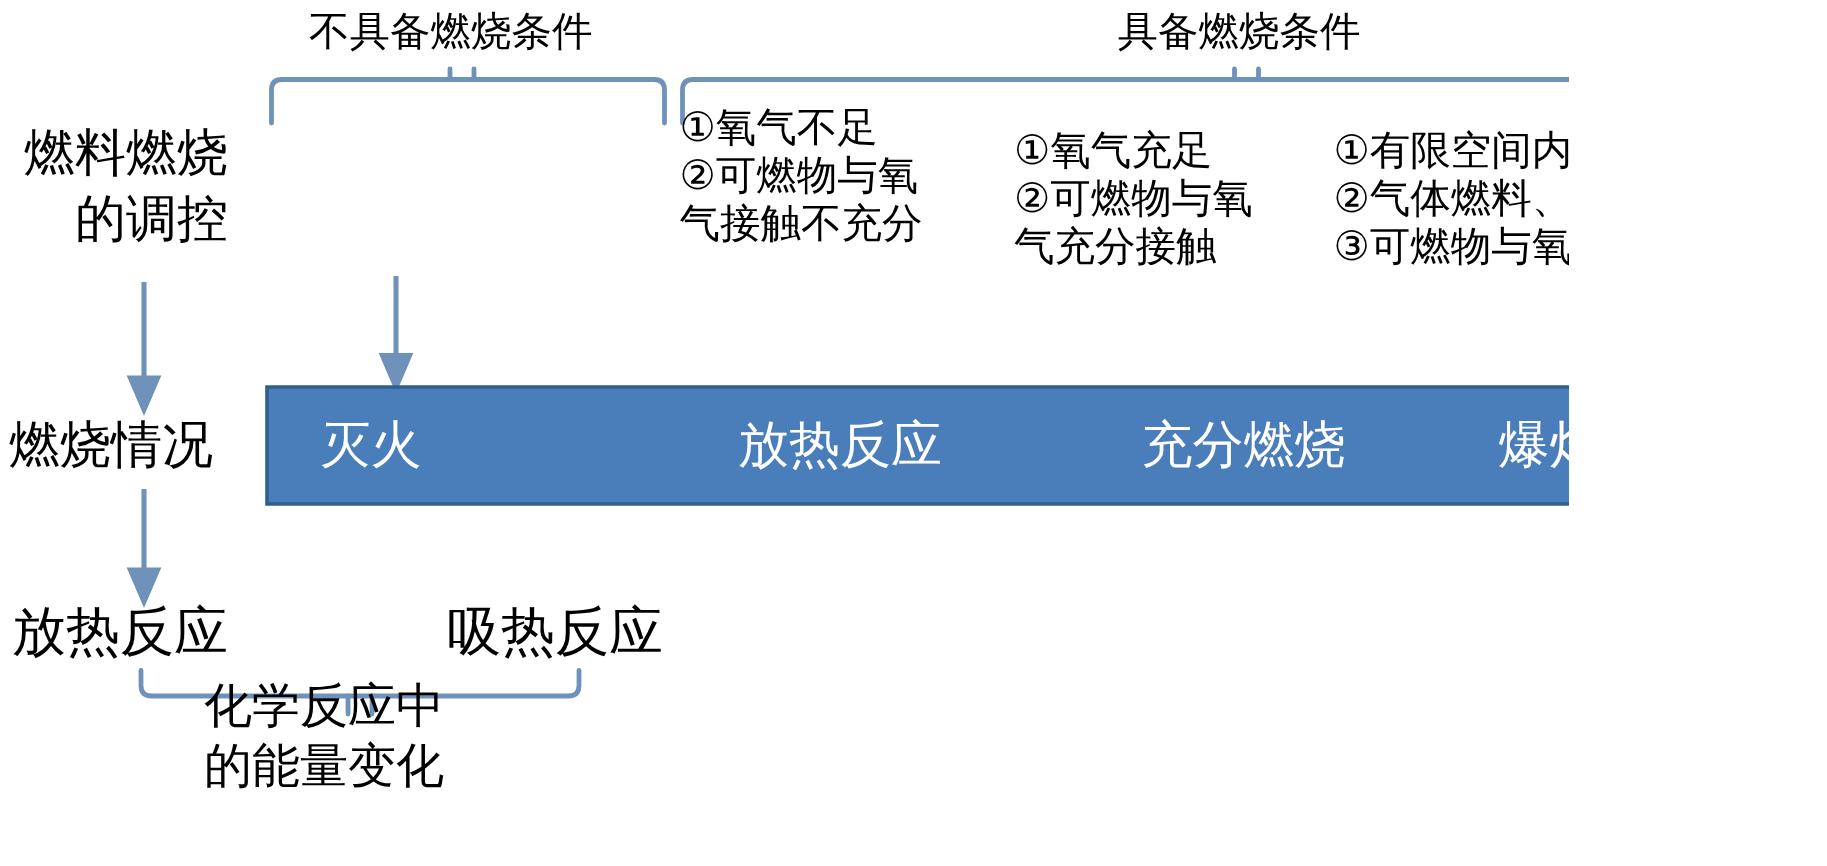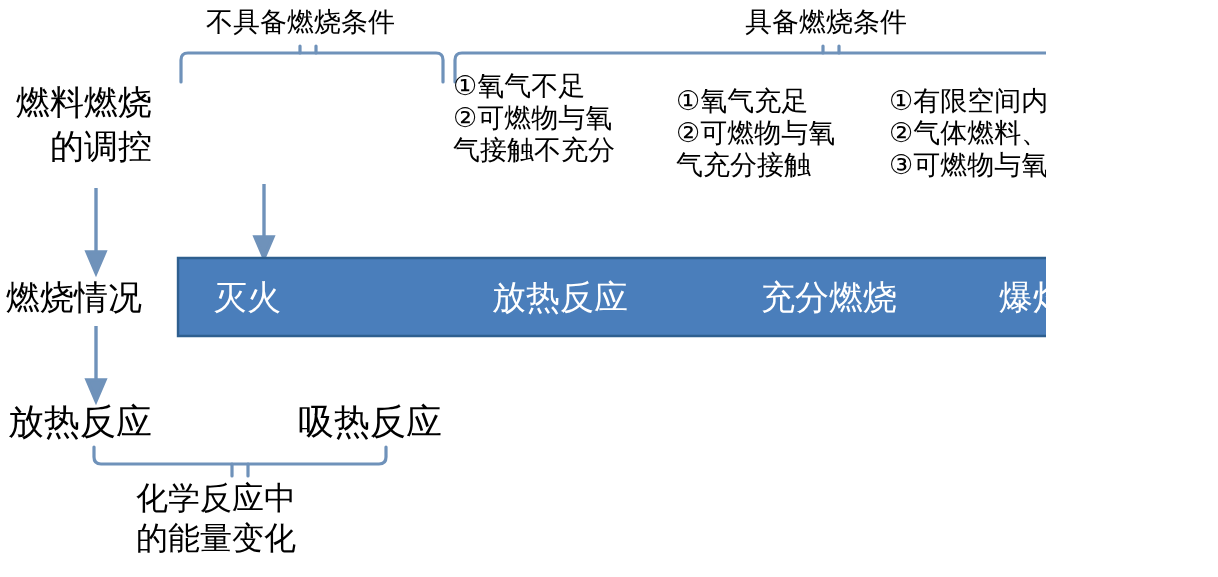--- a/index.html
+++ b/index.html
@@ -138,16 +138,16 @@
   <div class="abs banner-text" style="left:492px; top:277px;">放热反应</div>
 
   <div class="abs banner-text" style="left:761px; top:277px;">充分燃烧</div>
 
   <div class="abs banner-text" style="left:999px; top:277px;">爆炸</div>
 
   <div class="abs react-label" style="left:8px; top:400px;">放热反应</div>
 
   <div class="abs react-label" style="left:298px; top:400px;">吸热反应</div>
 
-  <div class="abs bottom-cap" style="left:136px; top:478px;">化学反应中
+  <div class="abs bottom-cap" style="left:136px; top:450px;">化学反应中
 的能量变化</div>
 
 </div>
 
 </body></html>

